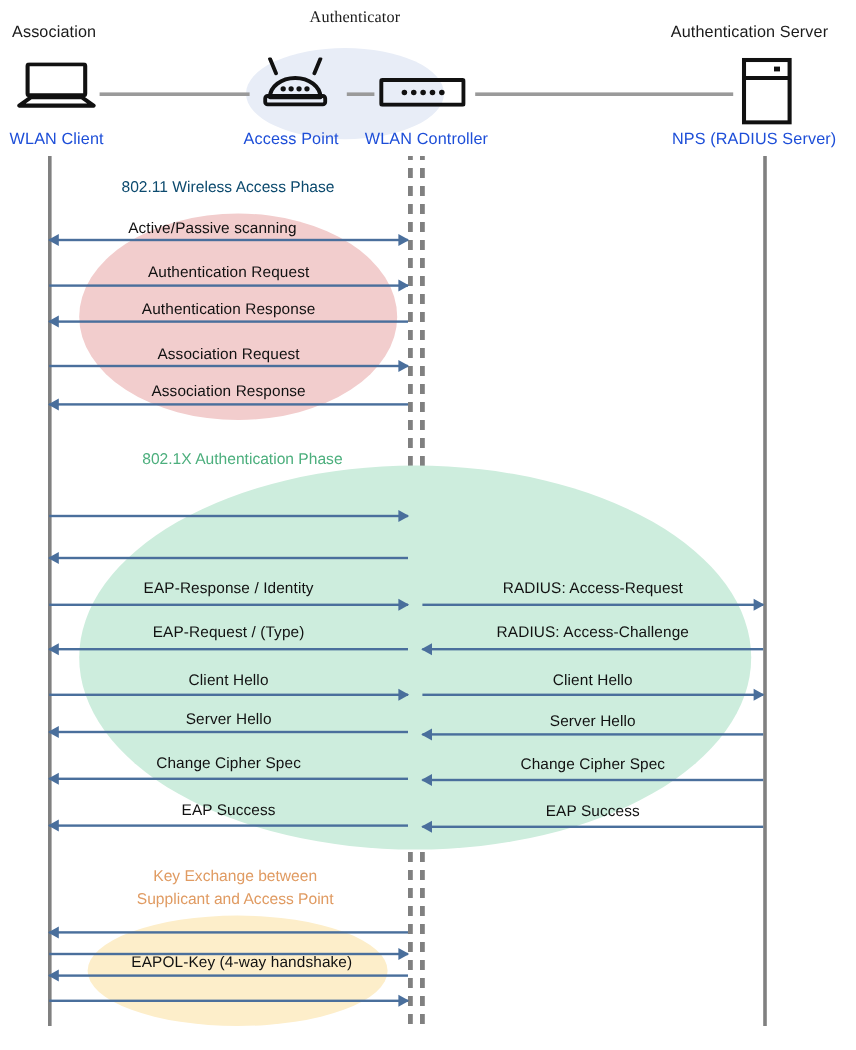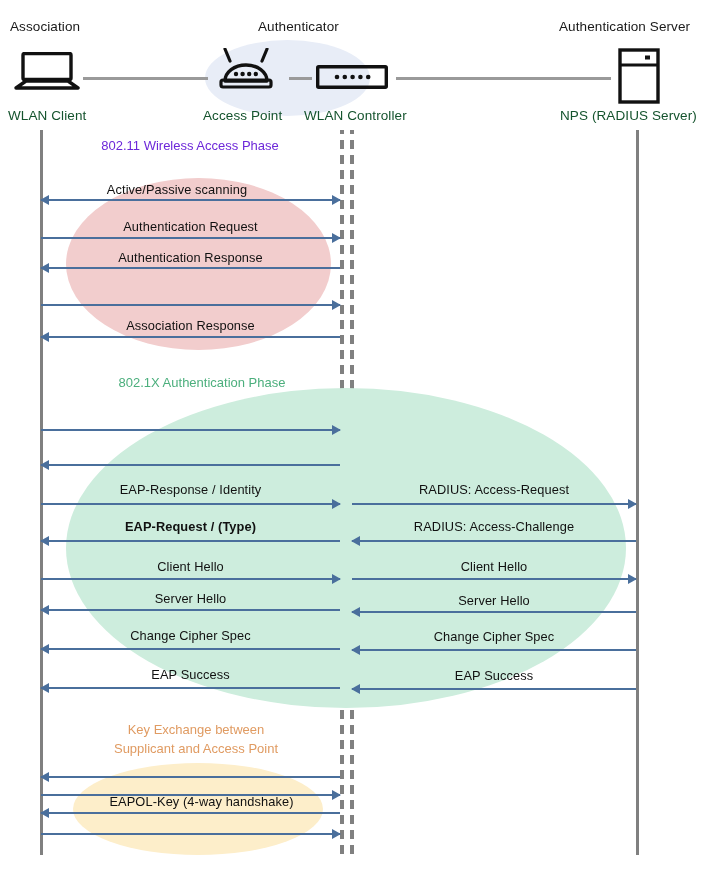--- a/index.html
+++ b/index.html
@@ -19,21 +19,21 @@
   .actor-title {
     position: absolute;
     font-size: 13.5px;
     color: #1a1a1a;
     white-space: nowrap;
     letter-spacing: 0.1px;
   }
   .actor-sub {
     position: absolute;
     font-size: 13.5px;
-    color: #14532d;
+    color: #1d4ed8;
     white-space: nowrap;
     letter-spacing: 0.1px;
   }
   .auth-ellipse {
     position: absolute;
     border-radius: 50%;
   }
   .hwire {
     position: absolute;
     background: #9a9a9a;
@@ -102,21 +102,21 @@
   }
 </style>
 </head>
 <body>
 
 <div id="stage">
 
   <div class="auth-ellipse" style="left:205px; top:40px; width:165px; height:76px; background:#e8edf7;"></div>
 
   <div class="actor-title" style="left:10px; top:19px;">Association</div>
-  <div class="actor-title" style="left:258px; top:19px;">Authenticator</div>
+  <div class="actor-title" style="left:258px; top:6px;font-family:Liberation Serif, serif;">Authenticator</div>
   <div class="actor-title" style="left:559px; top:19px;">Authentication Server</div>
 
   <div class="hwire" style="left:83px; top:77px; width:125px;"></div>
   <div class="hwire" style="left:289px; top:77px; width:23px;"></div>
   <div class="hwire" style="left:396px; top:77px; width:215px;"></div>
 
   <div class="icon-box" style="left:14px; top:52px;">
     <svg width="66" height="40" viewBox="0 0 66 40">
       <rect x="9" y="1.5" width="48" height="26" rx="1.5" fill="none" stroke="#111" stroke-width="3.4"></rect>
       <path d="M2 36 L12 29 L54 29 L64 36 Z" fill="none" stroke="#111" stroke-width="3.4" stroke-linejoin="round"></path>
@@ -162,21 +162,21 @@
 
   <div class="lifeline" style="left:40px; top:130px; height:725px;"></div>
   <div class="lifeline-dash" style="left:340px; top:130px; height:725px;"></div>
   <div class="lifeline-dash" style="left:350px; top:130px; height:725px;"></div>
   <div class="lifeline" style="left:636px; top:130px; height:725px;"></div>
 
   <div class="phase-ellipse" style="left:66px; top:178px; width:265px; height:172px; background:#f2cdcd;"></div>
   <div class="phase-ellipse" style="left:66px; top:388px; width:560px; height:320px; background:#cdeddd;"></div>
   <div class="phase-ellipse" style="left:73px; top:763px; width:250px; height:92px; background:#fdeeca;"></div>
 
-  <div class="phase-label" style="left:84px; top:137px; width:212px; color:#6d28d9;">802.11 Wireless Access Phase</div>
+  <div class="phase-label" style="left:84px; top:147px; width:212px; color:#0c4a6e;">802.11 Wireless Access Phase</div>
   <div class="phase-label" style="left:96px; top:374px; width:212px; color:#4caf7d;">802.1X Authentication Phase</div>
   <div class="phase-label" style="left:95px; top:721px; width:202px; color:#e09b62;">Key Exchange between
 Supplicant and Access Point</div>
 
   <div class="msg-label" style="left:41px; top:182px; width:272px;">Active/Passive scanning</div>
   <div class="arrow-wrap" style="left:41px; top:199px; width:299px;">
     <div class="arrow-line"></div>
       <div class="ahead left"></div>
       <div class="ahead right"></div>
   </div>
@@ -186,20 +186,21 @@
     <div class="arrow-line"></div>
       <div class="ahead right"></div>
   </div>
 
   <div class="msg-label" style="left:41px; top:250px; width:299px;">Authentication Response</div>
   <div class="arrow-wrap" style="left:41px; top:267px; width:299px;">
     <div class="arrow-line"></div>
       <div class="ahead left"></div>
   </div>
 
+  <div class="msg-label" style="left:41px; top:287px; width:299px;">Association Request</div>
   <div class="arrow-wrap" style="left:41px; top:304px; width:299px;">
     <div class="arrow-line"></div>
       <div class="ahead right"></div>
   </div>
 
   <div class="msg-label" style="left:41px; top:318px; width:299px;">Association Response</div>
   <div class="arrow-wrap" style="left:41px; top:336px; width:299px;">
     <div class="arrow-line"></div>
       <div class="ahead left"></div>
   </div>
@@ -219,21 +220,21 @@
     <div class="arrow-line"></div>
       <div class="ahead right"></div>
   </div>
 
   <div class="msg-label" style="left:352px; top:482px; width:284px;">RADIUS: Access-Request</div>
   <div class="arrow-wrap" style="left:352px; top:503px; width:284px;">
     <div class="arrow-line"></div>
       <div class="ahead right"></div>
   </div>
 
-  <div class="msg-label" style="left:41px; top:519px; width:299px;font-weight:bold;">EAP-Request / (Type)</div>
+  <div class="msg-label" style="left:41px; top:519px; width:299px;">EAP-Request / (Type)</div>
   <div class="arrow-wrap" style="left:41px; top:540px; width:299px;">
     <div class="arrow-line"></div>
       <div class="ahead left"></div>
   </div>
 
   <div class="msg-label" style="left:352px; top:519px; width:284px;">RADIUS: Access-Challenge</div>
   <div class="arrow-wrap" style="left:352px; top:540px; width:284px;">
     <div class="arrow-line"></div>
       <div class="ahead left"></div>
   </div>

